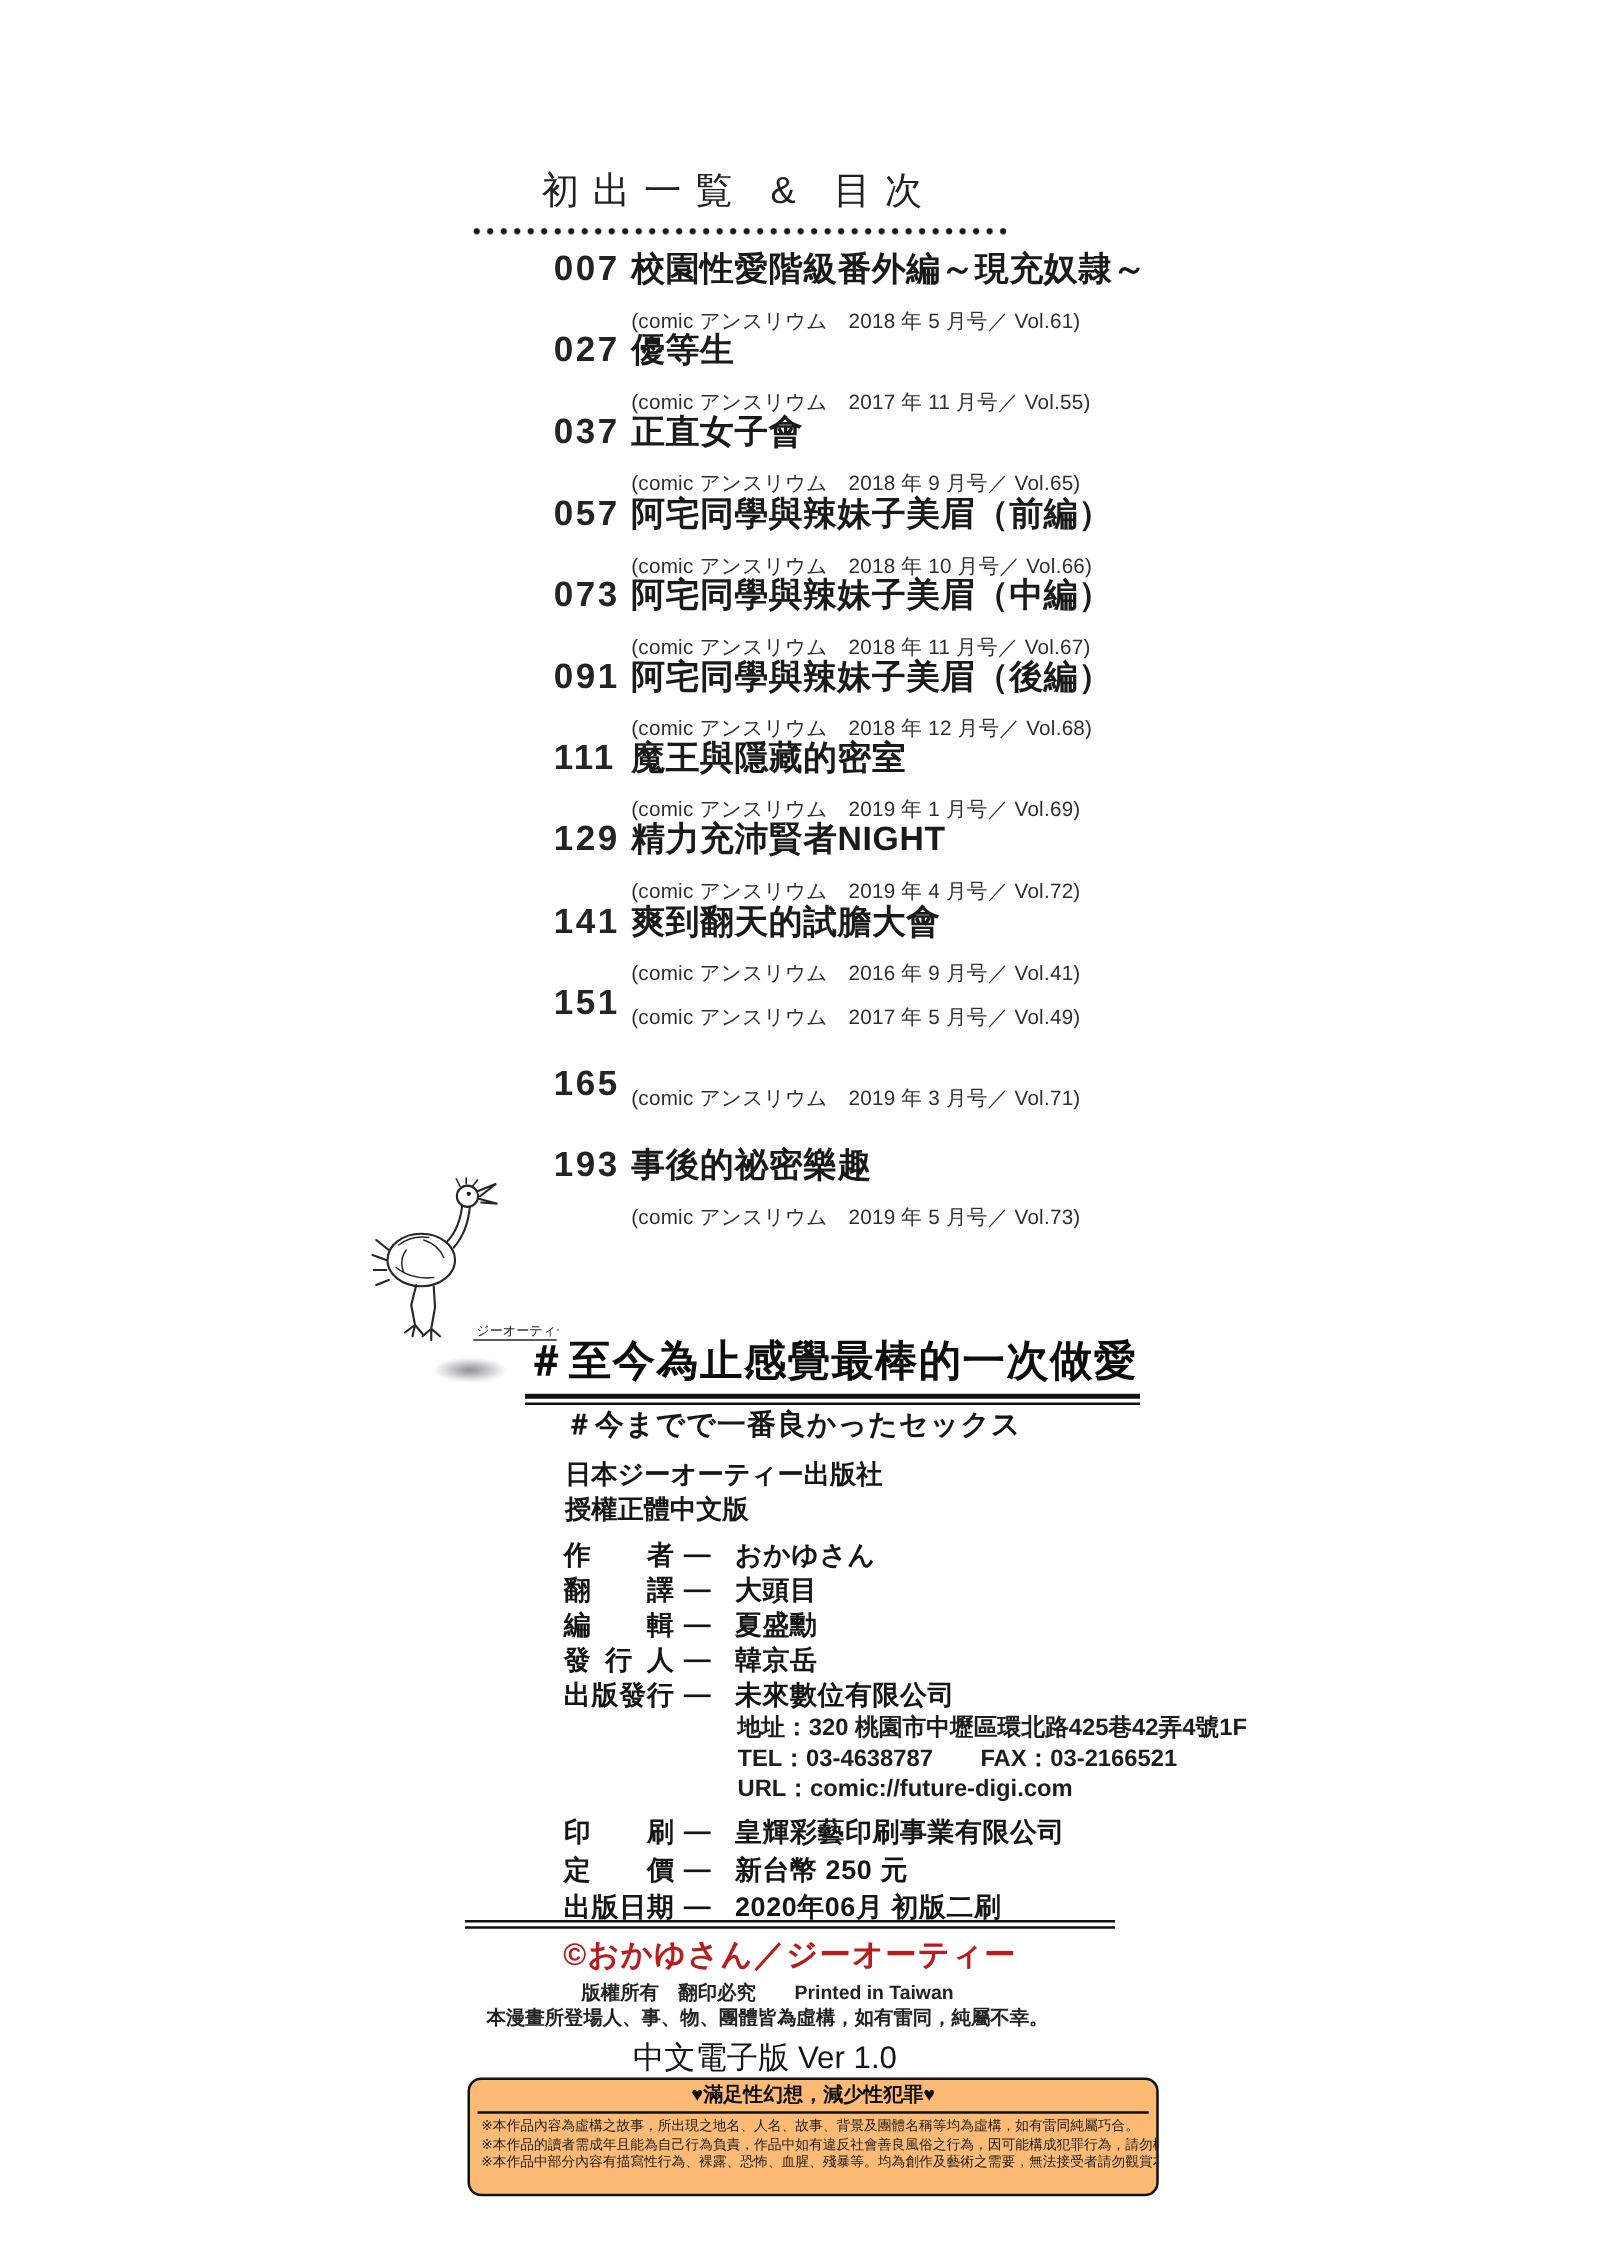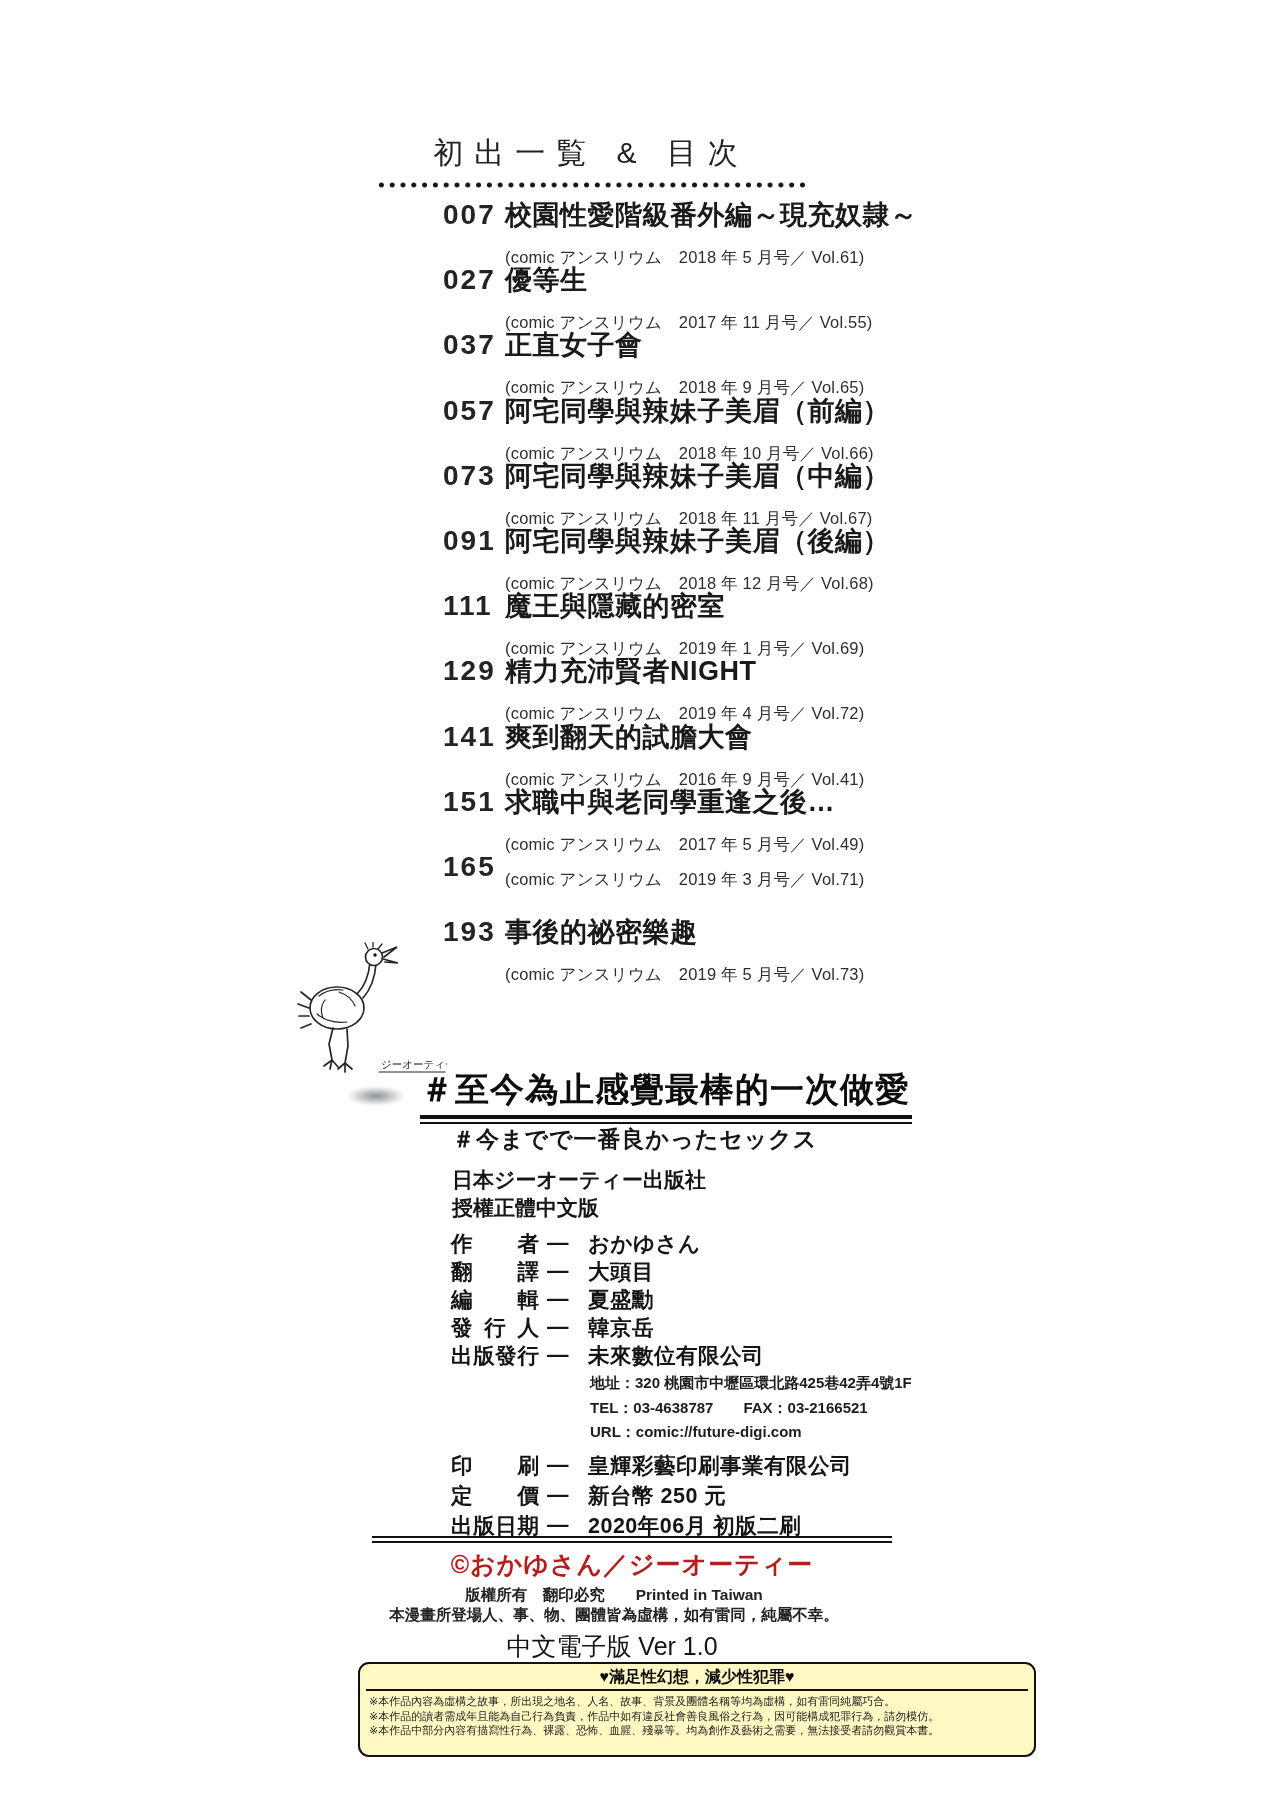--- a/index.html
+++ b/index.html
@@ -57,21 +57,21 @@
     position:absolute; left:452px; top:1124px; font-size:23px; line-height:30px;
     font-weight:600; letter-spacing:1px; white-space:nowrap; color:#161616;
   }
   .license { position:absolute; left:452px; top:1166px; font-size:21px; line-height:28px; font-weight:600; color:#161616; }
 
   .credits { position:absolute; left:451px; top:1229px; width:470px; }
   .credit-row { display:flex; height:28px; align-items:center; font-size:21.5px; font-weight:600; color:#151515; }
   .credit-label { display:inline-block; width:88px; text-align:justify; text-align-last:justify; white-space:nowrap; }
   .credit-dash  { display:inline-block; width:49px; padding-left:8px; }
   .credit-value { white-space:nowrap; letter-spacing:0.5px; }
-  .publisher-details { margin-left:139px; margin-top:2px; font-size:15px; line-height:24.5px; font-weight:600; color:#1d1d1d; }
+  .publisher-details { margin-left:139px; margin-top:2px; font-size:19px; line-height:24.5px; font-weight:600; color:#1d1d1d; }
   .publisher-details div { white-space:nowrap; }
 
   .credits2 { position:absolute; left:451px; top:1450px; width:470px; }
   .credits2 .credit-row { height:30px; }
 
   .colophon-rule {
     position:absolute; left:372px; top:1536px; width:520px; height:7px;
     border-top:2px solid #111; border-bottom:2px solid #111;
   }
   .copyright {
@@ -85,22 +85,22 @@
   .fiction-line {
     position:absolute; left:304px; top:1605px; width:620px; text-align:center;
     font-size:15.5px; line-height:19px; font-weight:600; color:#222; white-space:nowrap;
   }
   .version-line {
     position:absolute; left:302px; top:1631px; width:620px; text-align:center;
     font-size:25px; line-height:31px; font-weight:500; color:#141414; white-space:nowrap;
   }
 
   .notice-box {
-    position:absolute; left:358px; top:1662px; width:678px; height:95px;
-    border:2.5px solid #111; border-radius:11px; background:#fef9c3; overflow:hidden;
+    position:absolute; left:374px; top:1662px; width:553px; height:95px;
+    border:2.5px solid #111; border-radius:11px; background:#fdba74; overflow:hidden;
   }
   .notice-heading {
     text-align:center; font-size:16px; line-height:20px; font-weight:800;
     padding-top:3px; color:#0e0e0e; white-space:nowrap;
   }
   .notice-sep { margin:2px 6px 0 6px; border-top:2px solid #111; }
   .notice-lines { padding:3px 9px 0 9px; }
   .notice-lines div {
     font-size:11px; line-height:14.6px; color:#1c1c1c; white-space:nowrap; font-weight:500;
   }
@@ -154,21 +154,20 @@
       <span class="toc-title">精力充沛賢者NIGHT</span>
       <span class="toc-source">(comic アンスリウム　2019 年 4 月号／ Vol.72)</span>
     </div>
     <div class="toc-entry">
       <span class="toc-page">141</span>
       <span class="toc-title">爽到翻天的試膽大會</span>
       <span class="toc-source">(comic アンスリウム　2016 年 9 月号／ Vol.41)</span>
     </div>
     <div class="toc-entry">
       <span class="toc-page">151</span>
-      <span class="toc-title">求職中與老同學重逢之後…</span>
       <span class="toc-source">(comic アンスリウム　2017 年 5 月号／ Vol.49)</span>
     </div>
     <div class="toc-entry">
       <span class="toc-page">165</span>
       <span class="toc-source">(comic アンスリウム　2019 年 3 月号／ Vol.71)</span>
     </div>
     <div class="toc-entry">
       <span class="toc-page">193</span>
       <span class="toc-title">事後的祕密樂趣</span>
       <span class="toc-source">(comic アンスリウム　2019 年 5 月号／ Vol.73)</span>

